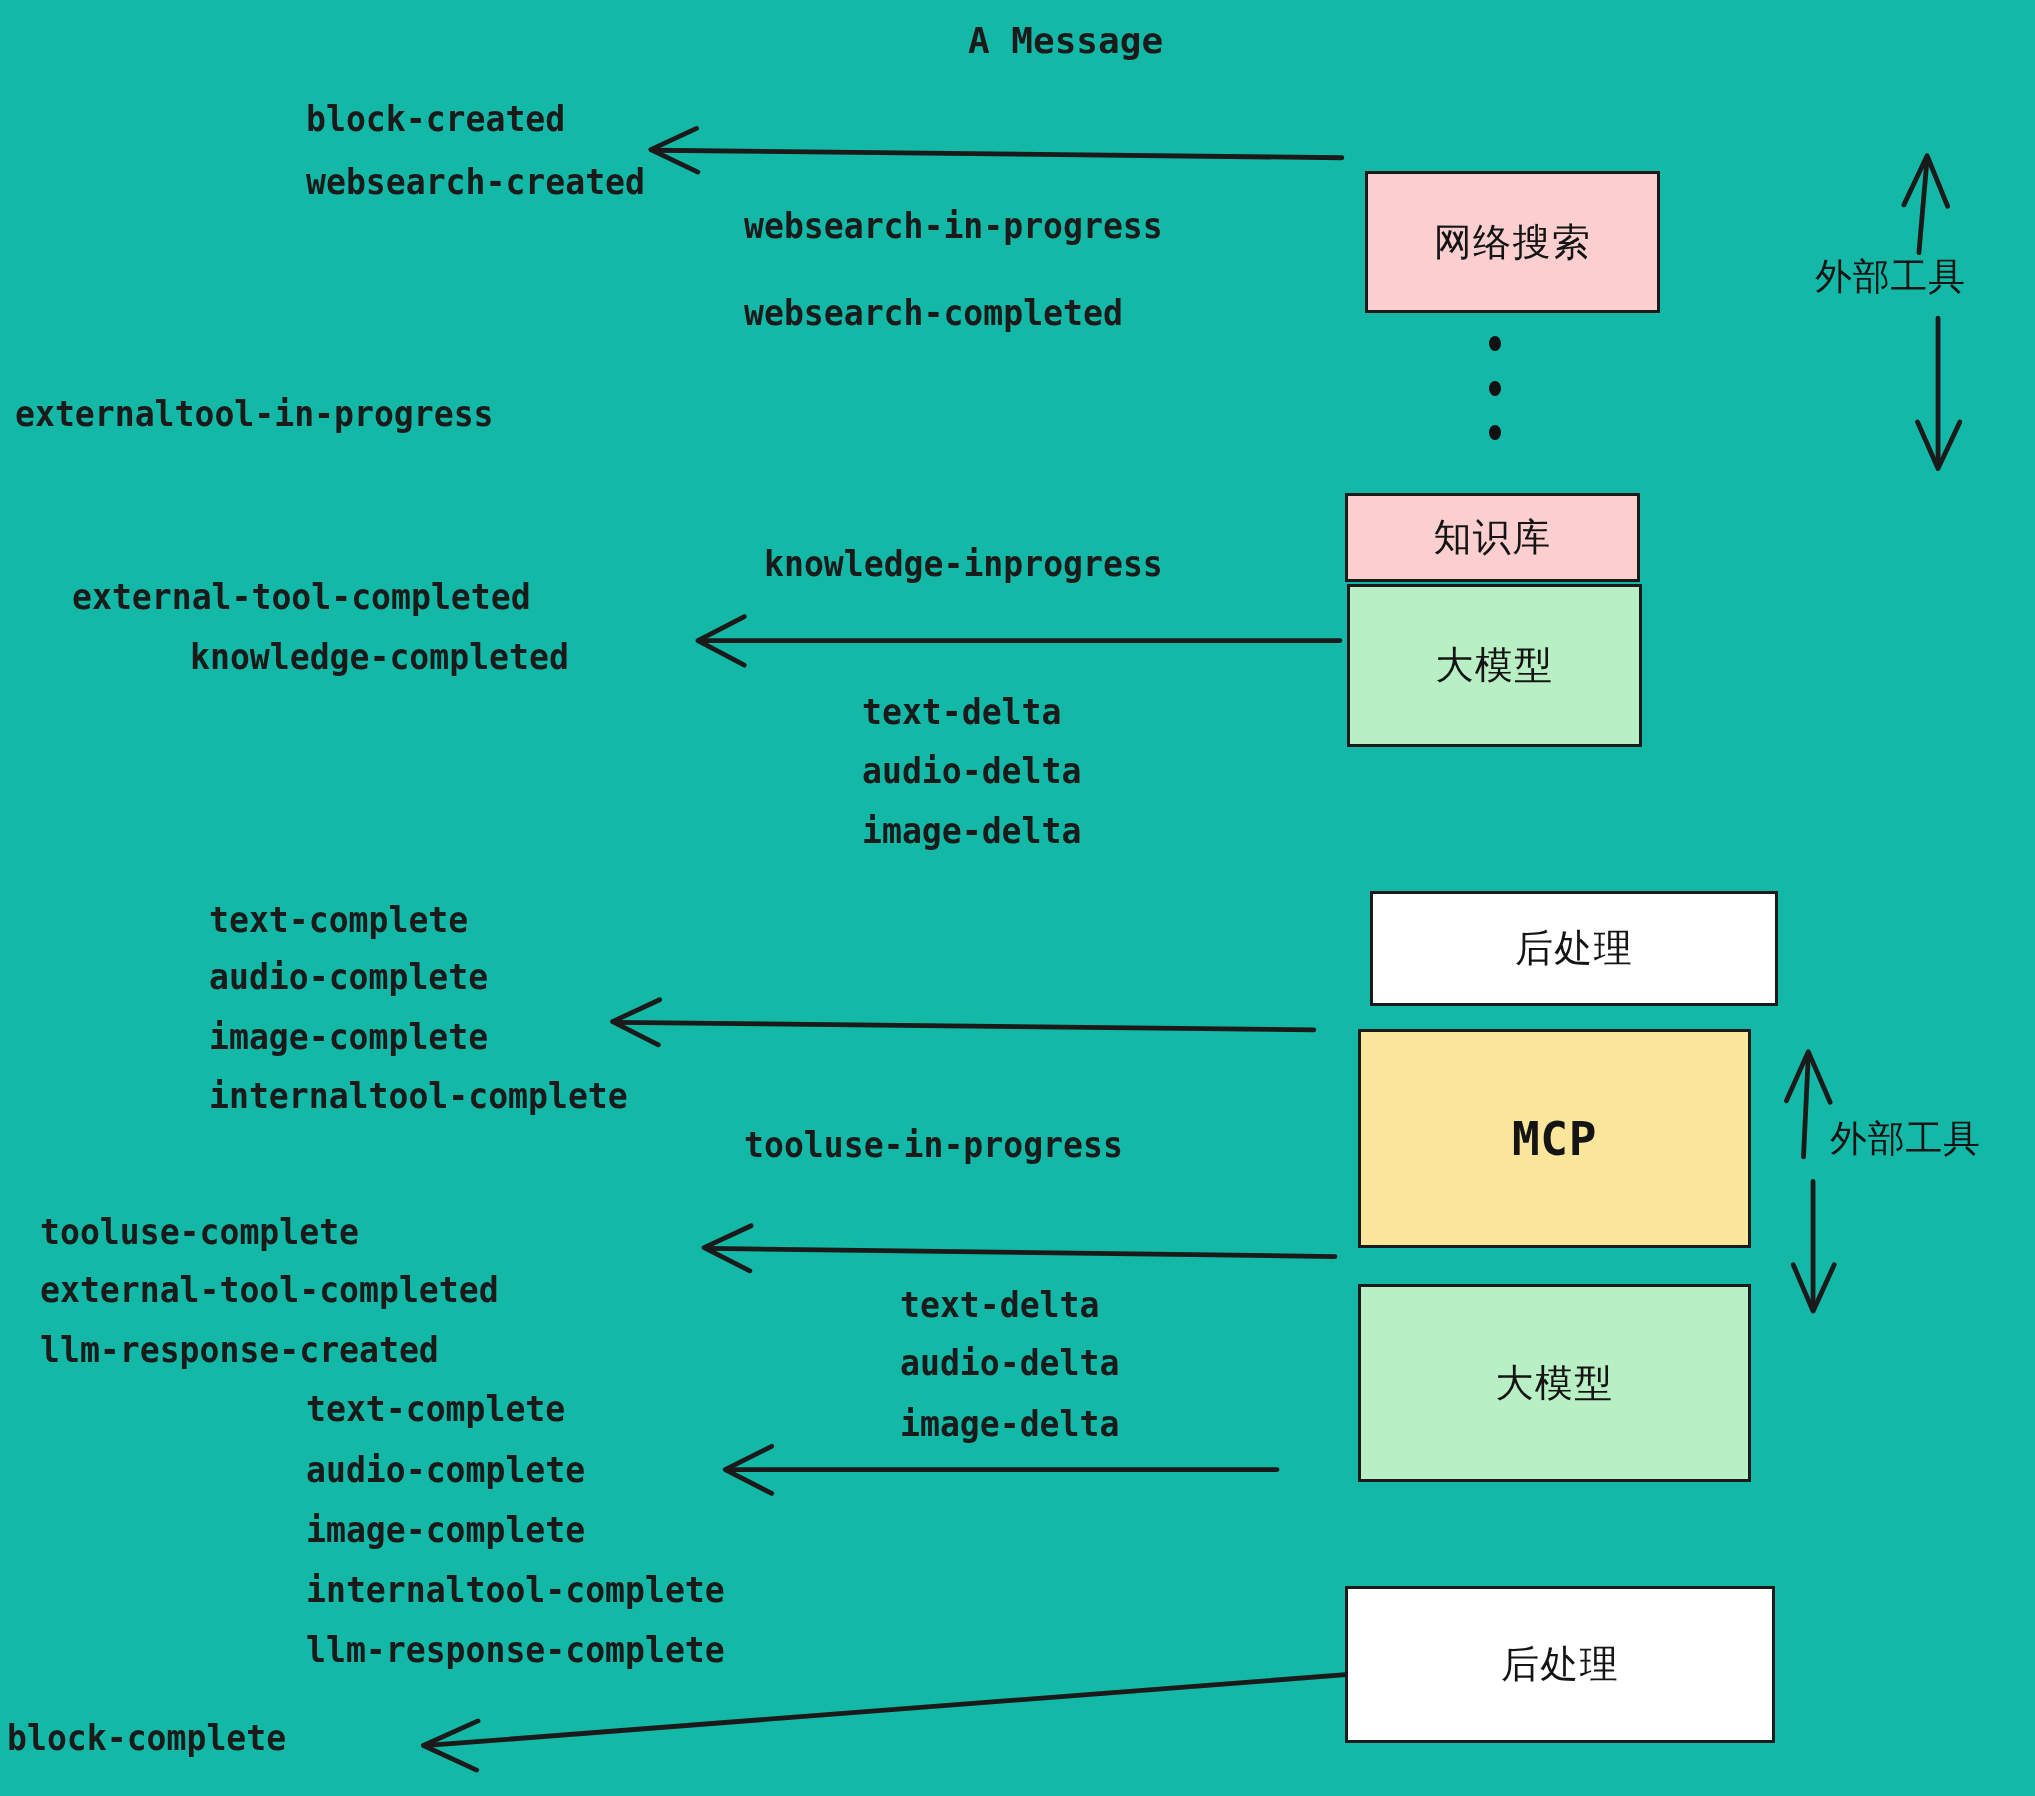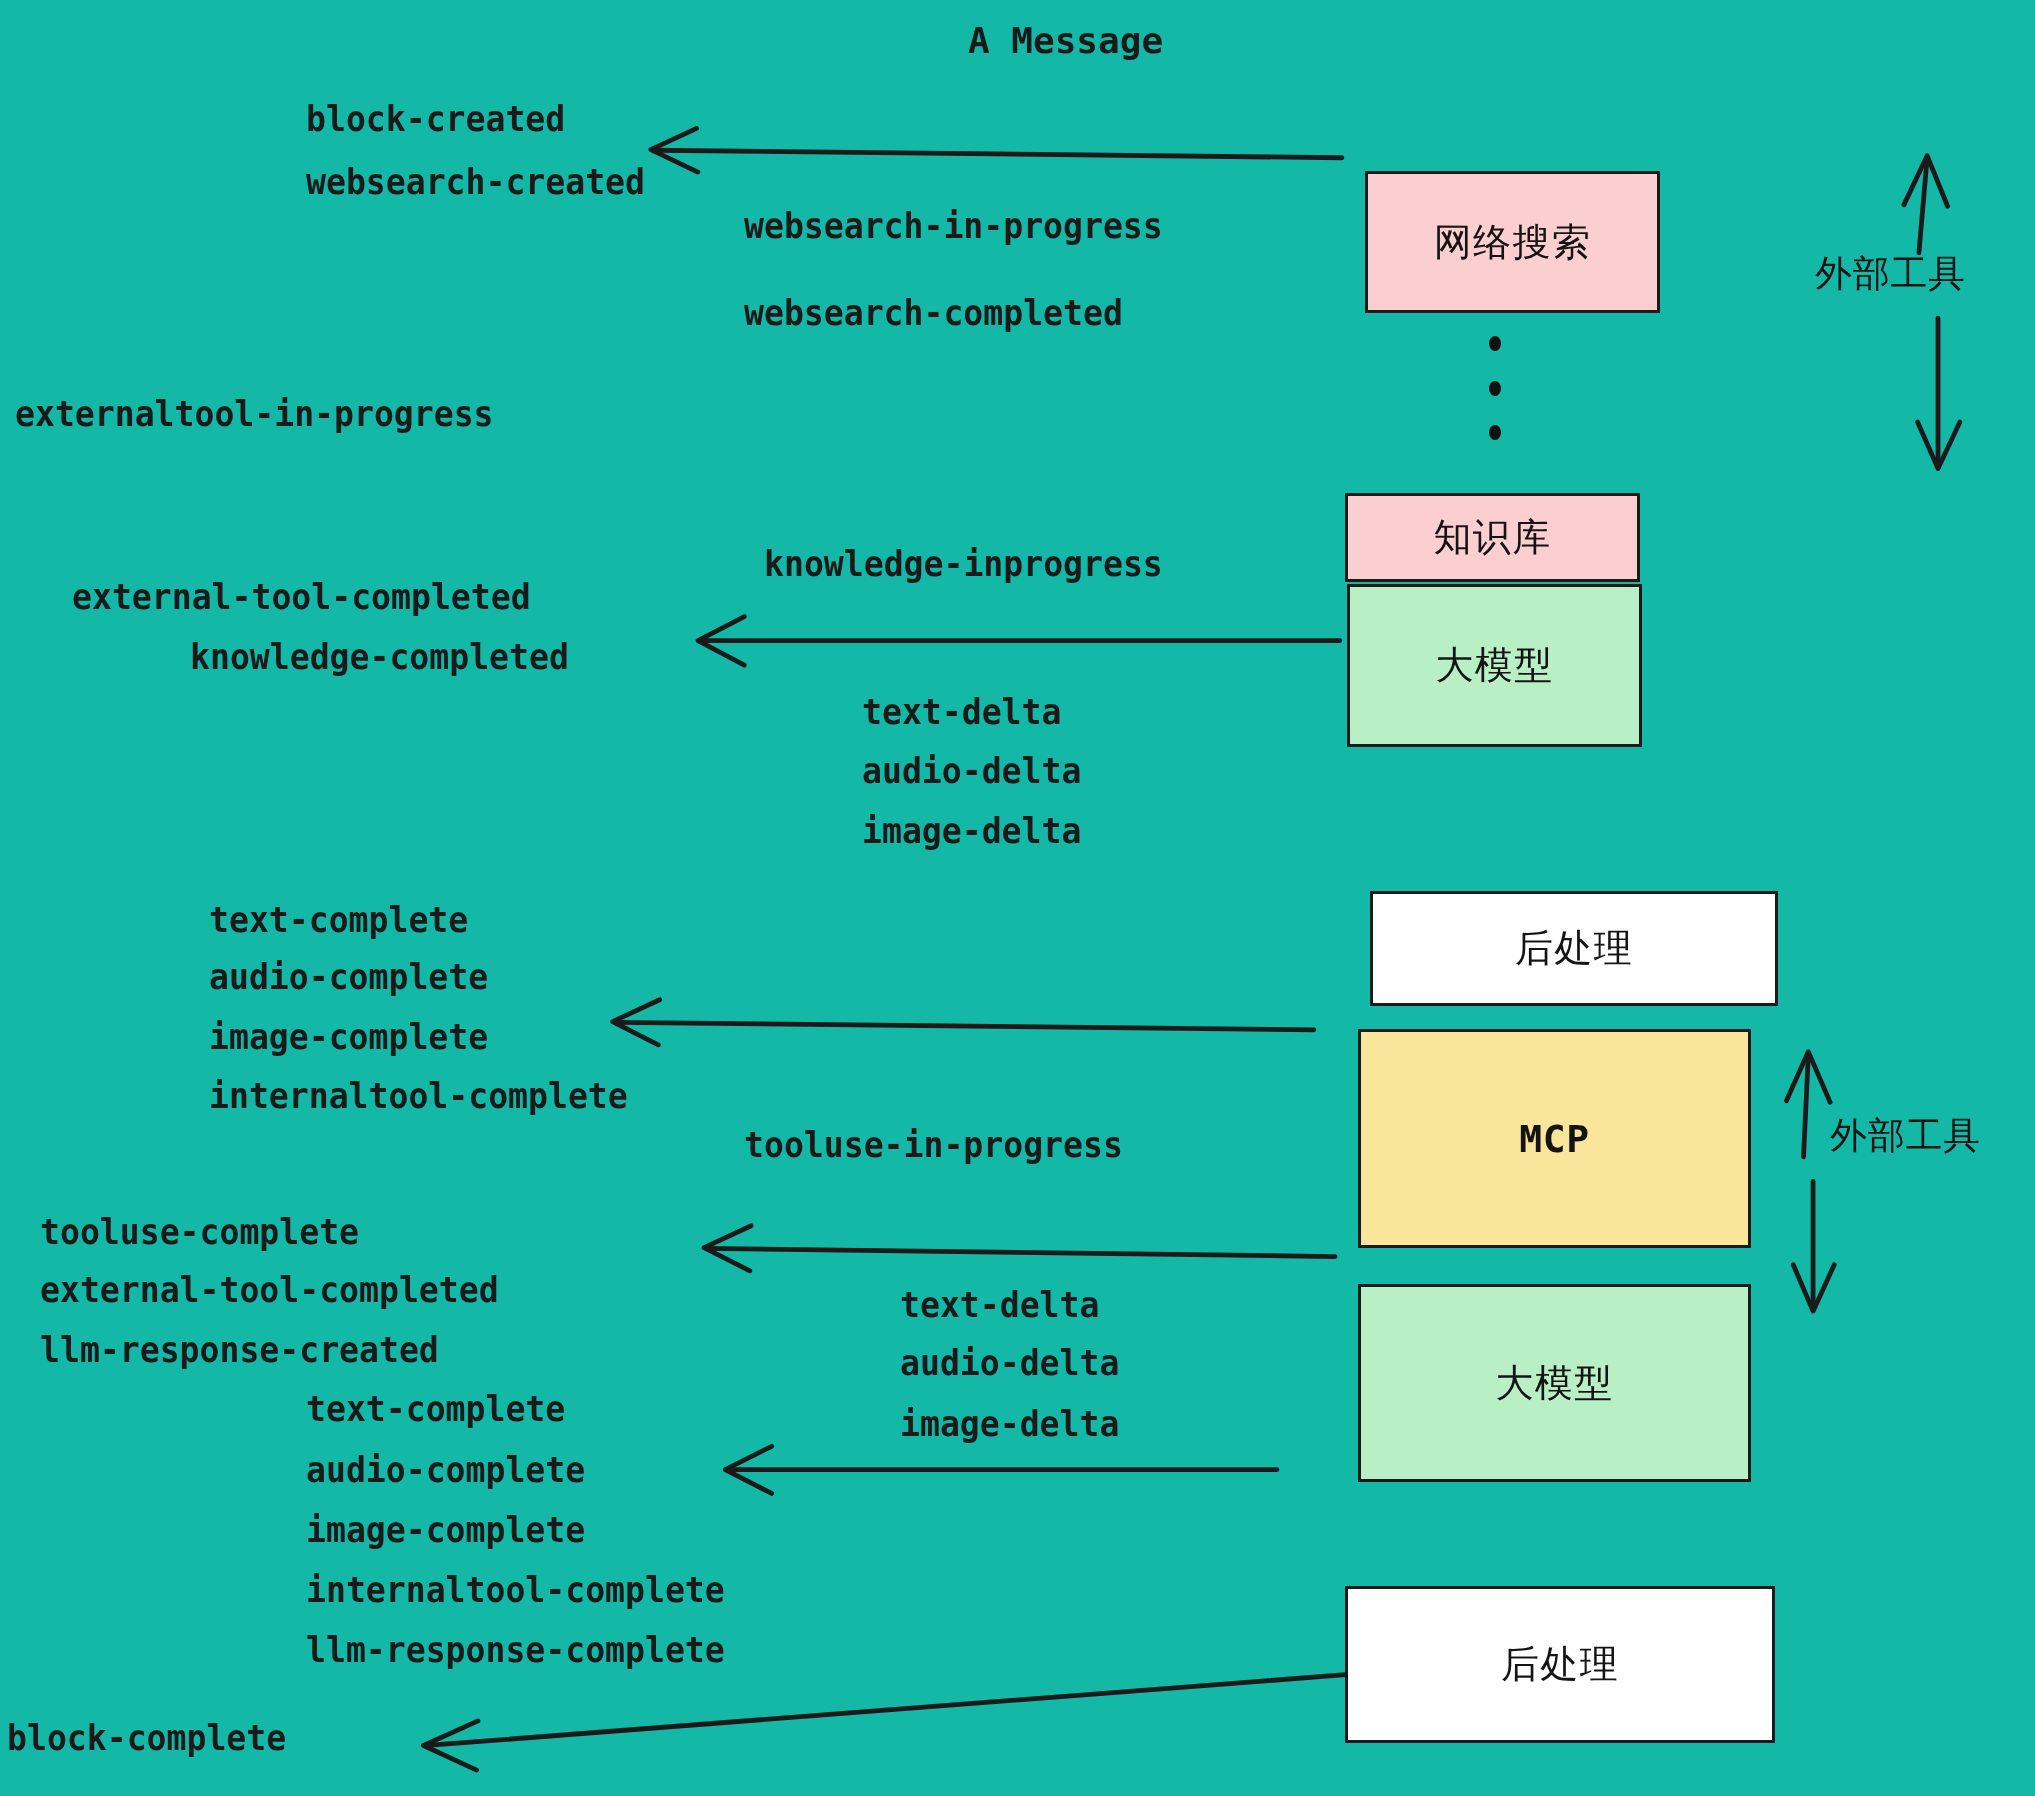--- a/index.html
+++ b/index.html
@@ -41,27 +41,27 @@
     align-items:center;
     justify-content:center;
     font-family:"Liberation Sans","DejaVu Sans",sans-serif;
     font-size:38px;
     color:#141414;
     letter-spacing:1.4px;
   }
   .node.mcp{
     font-family:"DejaVu Sans Mono", monospace;
     font-weight:700;
-    font-size:38px;
+    font-size:46px;
     letter-spacing:0.7px;
   }
   .sidelabel{
     position:absolute;
     white-space:nowrap;
-    font-family:Liberation Mono, monospace;
+    font-family:Liberation Serif, serif;
     font-size:37px;
     color:#141414;
     line-height:1;
     letter-spacing:0.7px;
   }
   .dots{
     position:absolute;
     display:flex;
     flex-direction:column;
     align-items:center;

